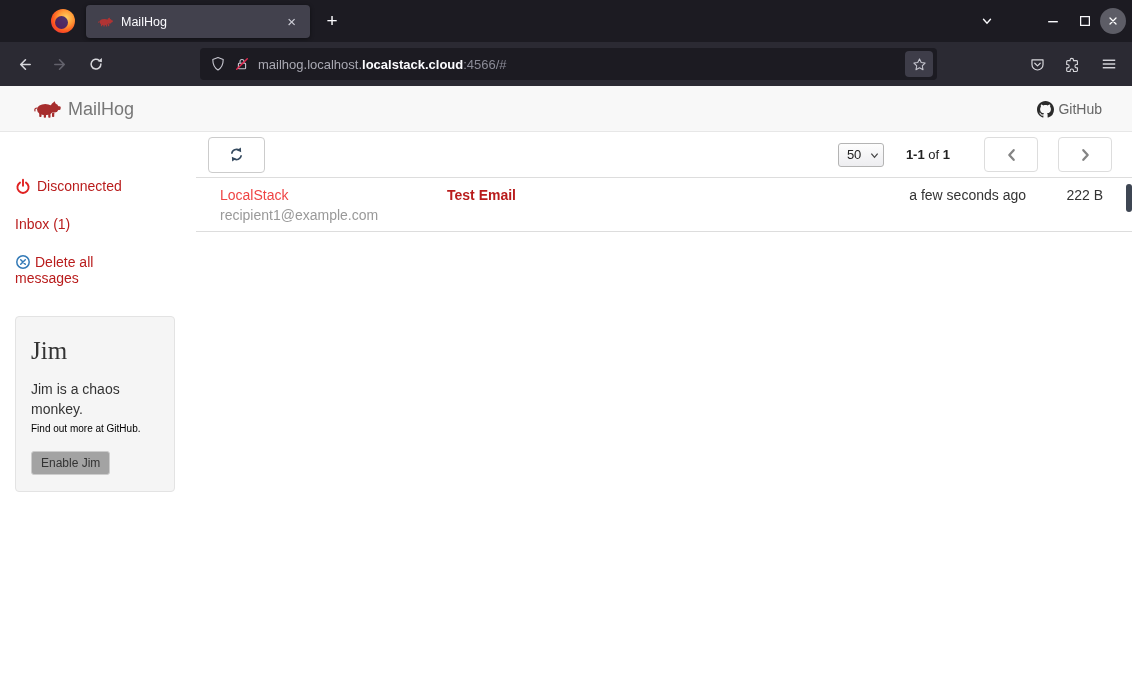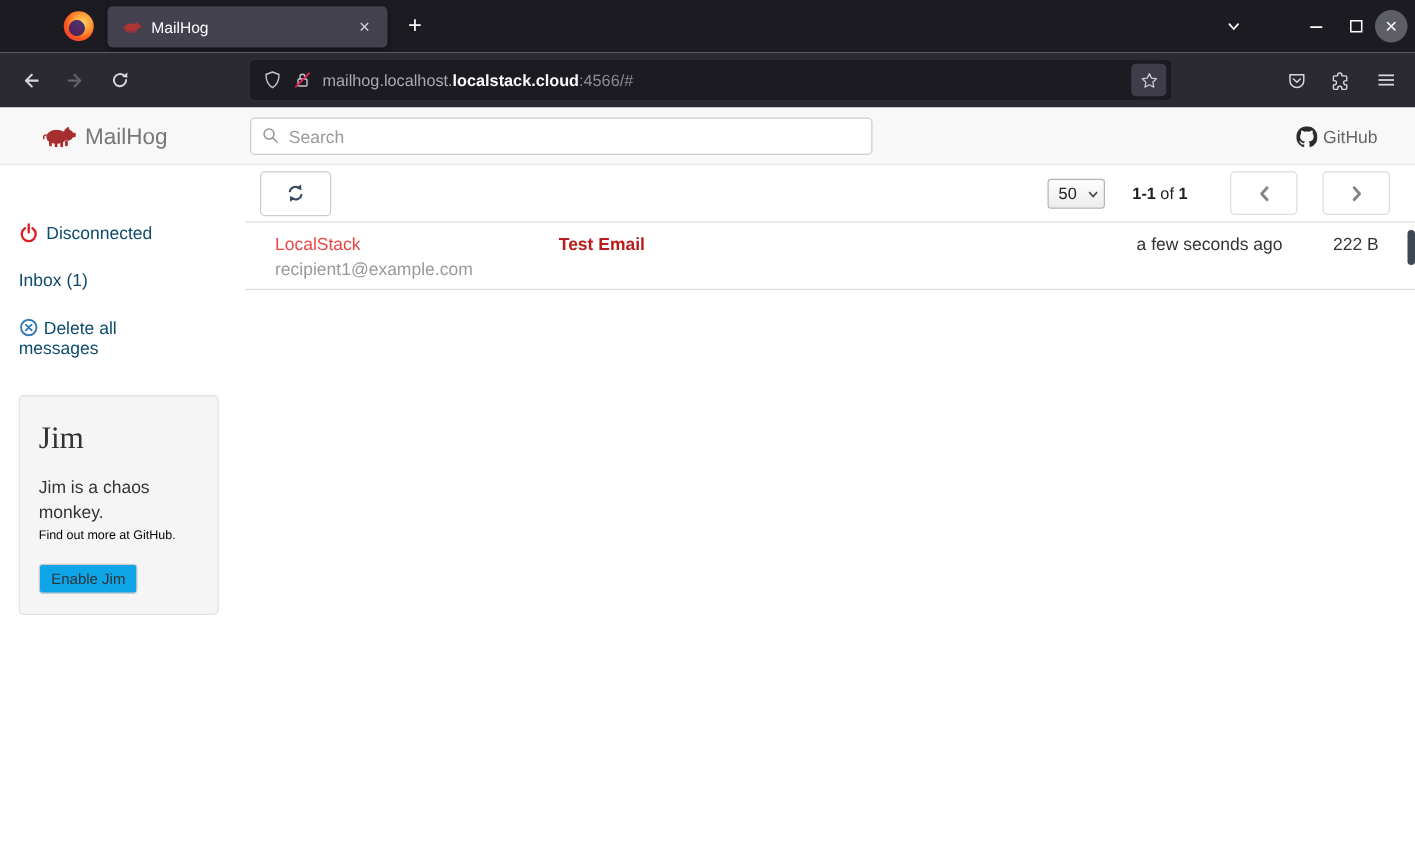--- a/index.html
+++ b/index.html
@@ -49,29 +49,29 @@
   .searchwrap svg { position:absolute; left:9px; top:7px; }
   .search { width:100%; height:100%; border:1px solid #ccc; border-radius:4px; padding:0 10px 0 30px;
     font-size:14px; color:#555; font-family:"Liberation Sans", sans-serif; outline:none; background:#fff; }
   .search::placeholder { color:#999; }
   .ghlink { position:absolute; right:30px; top:0; height:46px; display:flex; align-items:center; gap:4px;
     color:#666; font-size:14px; text-decoration:none; }
 
   
   .page { position:relative; width:1132px; height:561px; background:#fff; display:flex; }
   .sidebar { width:196px; padding:46px 0 0 15px; flex:none; }
-  .side-item { color:#0c4a6e; font-size:14px; margin-bottom:22px; display:flex; align-items:center; gap:6px; cursor:pointer; }
+  .side-item { color:#b91c1c; font-size:14px; margin-bottom:22px; display:flex; align-items:center; gap:6px; cursor:pointer; }
   .side-wrap { display:block; width:122px; line-height:16px; }
   .side-wrap svg { vertical-align:-3px; margin-right:4px; }
   .jim-panel { margin-top:30px; width:160px; background:#f5f5f5; border:1px solid #e3e3e3;
     border-radius:4px; padding:14px 15px 16px; }
   .jim-title { font-size:25px; font-weight:500; color:#333; margin:6px 0 14px;font-family:Liberation Serif, serif; }
   .jim-desc { font-size:14px; color:#333; line-height:20px; }
   .jim-link { font-size:10px; color:#000000; line-height:20px; cursor:pointer; }
-  .jim-btn { margin-top:12px; font-size:12px; color:#333; background:#0ea5e9; border:1px solid #ccc;
+  .jim-btn { margin-top:12px; font-size:12px; color:#333; background:#a3a3a3; border:1px solid #ccc;
     border-radius:3px; padding:4px 9px; font-family:"Liberation Sans", sans-serif; cursor:pointer; }
 
   .main { flex:1; }
   .list-toolbar { height:46px; display:flex; align-items:center; padding:0 20px 0 12px;
     border-bottom:1px solid #ddd;gap:12px; }
   .refresh-btn { width:57px; height:36px; background:#fff; border:1px solid #ccc; border-radius:4px;
     display:flex; align-items:center; justify-content:center; cursor:pointer; }
   .tspacer { flex:1; }
   .selwrap { position:relative; margin-right:10px; }
   .pagesize { appearance:none; -moz-appearance:none; width:46px; height:24px; font-size:13px;
@@ -215,27 +215,20 @@
           <rect x="7" y="15" width="3" height="6" rx="1"></rect>
             <rect x="13" y="16" width="3" height="6" rx="1"></rect>
           <rect x="19" y="16" width="3" height="6" rx="1"></rect>
             <rect x="24" y="15" width="3" height="6" rx="1"></rect>
           <path d="M4.5 9 q-4.5 0 -3 4.5" stroke="#a72e2e" fill="none" stroke-width="1.6"></path>
         </g>
       </svg>
       <span class="brand-name">MailHog</span>
     </div>
 
-    <div class="searchwrap">
-      <svg width="15" height="15" viewBox="0 0 18 18">
-        <circle cx="7.5" cy="7.5" r="4.8" fill="none" stroke="#999" stroke-width="1.5"></circle>
-        <line x1="11.2" y1="11.2" x2="15.3" y2="15.3" stroke="#999" stroke-width="1.5" stroke-linecap="round"></line>
-      </svg>
-      <input class="search" type="text" placeholder="Search" style="">
-    </div>
 
     <a class="ghlink">
       <svg width="17" height="17" viewBox="0 0 16 16">
         <path fill="#2b2b2b" d="M8 0C3.58 0 0 3.58 0 8c0 3.54 2.29 6.53 5.47 7.59.4.07.55-.17.55-.38 0-.19-.01-.82-.01-1.49-2.01.37-2.53-.49-2.69-.94-.09-.23-.48-.94-.82-1.13-.28-.15-.68-.52-.01-.53.63-.01 1.08.58 1.23.82.72 1.21 1.87.87 2.33.66.07-.52.28-.87.51-1.07-1.78-.2-3.64-.89-3.64-3.95 0-.87.31-1.59.82-2.15-.08-.2-.36-1.02.08-2.12 0 0 .67-.21 2.2.82.64-.18 1.32-.27 2-.27s1.36.09 2 .27c1.53-1.04 2.2-.82 2.2-.82.44 1.1.16 1.92.08 2.12.51.56.82 1.27.82 2.15 0 3.07-1.87 3.75-3.65 3.95.29.25.54.73.54 1.48 0 1.07-.01 1.93-.01 2.2 0 .21.15.46.55.38A8.01 8.01 0 0 0 16 8c0-4.42-3.58-8-8-8z"></path>
       </svg>
       <span>GitHub</span>
     </a>
   </div>
 
   <div class="page">

